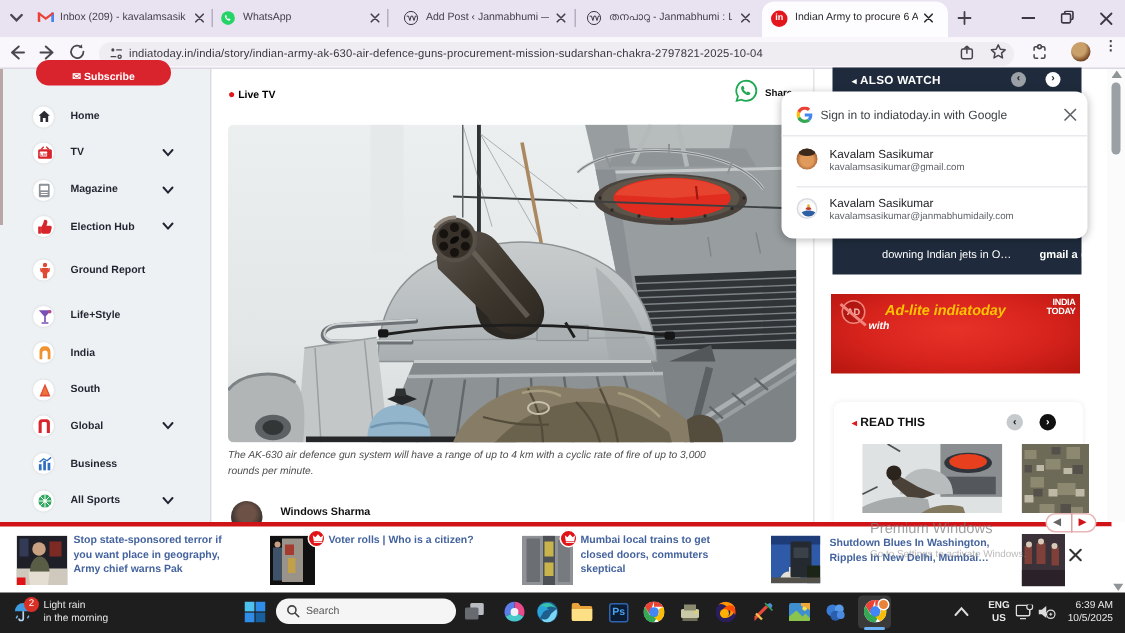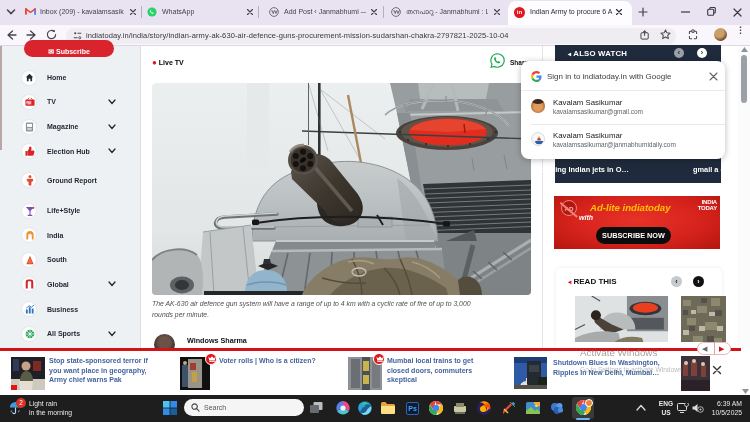--- a/index.html
+++ b/index.html
@@ -391,29 +391,28 @@
 
 <div class="abs" style="left:154px;top:334px;width:21px;height:21px;border-radius:50%;background:radial-gradient(circle at 50% 40%, #6b5146 0 35%, #2e2a28 75%);"></div>
 <div class="abs" style="left:187px;top:336px;width:120px;height:11px;font-size:7.2px;font-weight:bold;color:#111;">Windows Sharma</div>
 
 <div class="abs" style="left:542px;top:46px;width:1px;height:302px;background:#e3e5e7;"></div>
 
 <div class="abs" style="left:555px;top:45px;width:166px;height:138px;background:#1f2b3c;"></div>
 <div class="abs" style="left:568px;top:48px;width:100px;height:11px;color:#fff;font-size:7.8px;font-weight:bold;line-height:11px;letter-spacing:0.2px;"><span style="font-size:6px;">◂</span> ALSO WATCH</div>
 <div class="abs" style="left:674px;top:48px;width:10px;height:10px;border-radius:50%;background:#9aa0a6;color:#16202e;text-align:center;font-size:7px;line-height:10px;font-weight:bold;">‹</div>
 <div class="abs" style="left:697px;top:48px;width:10px;height:10px;border-radius:50%;background:#fff;color:#16202e;text-align:center;font-size:7px;line-height:10px;font-weight:bold;">›</div>
-<div class="abs" style="left:536px;top:165px;width:110px;height:11px;color:#fff;font-size:7.4px;font-weight:bold;white-space:nowrap;">downing Indian jets in O…</div>
+<div class="abs" style="left:588px;top:165px;width:110px;height:11px;color:#fff;font-size:7.4px;font-weight:normal;white-space:nowrap;">downing Indian jets in O…</div>
 <div class="abs" style="left:693px;top:165px;width:28px;height:11px;color:#fff;font-size:7.4px;font-weight:bold;white-space:nowrap;overflow:hidden;">gmail a c</div>
 
 <div class="abs" style="left:554px;top:196px;width:166px;height:53px;background:radial-gradient(ellipse at 50% 45%, #e73228 0%, #d6231c 55%, #b5150f 100%);overflow:hidden;">
   <div class="abs" style="left:7px;top:4px;width:16px;height:16px;border-radius:50%;border:1.5px solid #f0857b;background:rgba(130,10,6,0.35);color:#f6b8b2;font-size:6.2px;font-weight:bold;text-align:center;line-height:16px;">AD</div>
   <div class="abs" style="left:6.5px;top:6px;width:22px;height:1.5px;background:#f0857b;transform:rotate(40deg);transform-origin:0 0;"></div>
   <div class="abs" style="left:36px;top:6px;width:92px;height:12px;color:#ffc400;font-size:9.6px;font-weight:bold;font-style:italic;white-space:nowrap;">Ad-lite indiatoday</div>
   <div class="abs" style="left:25px;top:17.5px;width:16px;height:9px;color:#fff;font-size:7px;font-weight:bold;font-style:italic;">with</div>
-  <div class="abs" style="left:42px;top:31px;width:75px;height:17px;background:#0c0c0c;border-radius:9px;color:#fff;font-size:7.3px;font-weight:bold;text-align:center;line-height:17px;">SUBSCRIBE NOW</div>
   <div class="abs" style="left:138px;top:4px;width:25px;height:13px;color:#fff;font-size:6px;font-weight:bold;line-height:5.8px;text-align:right;letter-spacing:-0.2px;">INDIA<br>TODAY</div>
 </div>
 
 <div class="abs" style="left:556px;top:268px;width:166px;height:80px;background:#fff;border-radius:5px 5px 0 0;box-shadow:0 0 4px rgba(0,0,0,0.08);"></div>
 <div class="abs" style="left:568px;top:277px;width:80px;height:12px;font-size:8px;font-weight:bold;color:#111;"><span style="color:#e4161d;font-size:6.5px;">◂</span> READ THIS</div>
 <div class="abs" style="left:671px;top:276px;width:11px;height:11px;border-radius:50%;background:#c6cacd;color:#111;text-align:center;font-size:7px;line-height:11px;font-weight:bold;">‹</div>
 <div class="abs" style="left:693px;top:276px;width:11px;height:11px;border-radius:50%;background:#111;color:#fff;text-align:center;font-size:7px;line-height:11px;font-weight:bold;">›</div>
 
 <div class="abs" style="left:566px;top:296px;width:111px;height:46px;overflow:hidden;">
 <svg width="111" height="52" viewBox="0 0 111 62">
@@ -547,21 +546,21 @@
 <div class="abs" style="left:710px;top:351px;width:31px;height:42px;background:#fff;"></div>
 <svg class="abs" style="left:712px;top:365px" width="10" height="10" viewBox="0 0 10 10">
     <path d="M1.5 1.5 L8.5 8.5 M8.5 1.5 L1.5 8.5" stroke="#333" stroke-width="1.4" stroke-linecap="round"></path>
   </svg>
 
 <div class="abs" style="left:697px;top:342px;width:34px;height:13px;background:#fff;border:1px solid #e8b7b7;border-radius:7px;"></div>
 <div class="abs" style="left:714px;top:342px;width:1px;height:13px;background:#d8a0a0;"></div>
 <div class="abs" style="left:702px;top:343.5px;color:#666;font-size:7px;line-height:10px;">◀</div>
 <div class="abs" style="left:719px;top:343.5px;color:#d01317;font-size:7px;line-height:10px;">▶</div>
 
-<div class="abs" style="left:580px;top:347px;width:120px;height:13px;font-size:9.8px;color:rgba(125,125,125,0.72);">Activate Windows</div>
+<div class="abs" style="left:580px;top:347px;width:120px;height:13px;font-size:9.8px;color:rgba(125,125,125,0.72);">Premium Windows</div>
 <div class="abs" style="left:580px;top:366px;width:150px;height:10px;font-size:6.6px;color:rgba(130,130,130,0.55);">Go to Settings to activate Windows.</div>
 
 <svg class="abs" style="left:742px;top:389px" width="7" height="5" viewBox="0 0 7 5">
     <path d="M3.5 5 L7 0 H0 Z" fill="#8f9499"></path>
   </svg>
 
 <div class="abs" style="left:521px;top:61px;width:204px;height:98px;background:#fff;border-radius:8px;box-shadow:0 1px 6px rgba(0,0,0,0.28);"></div>
 <svg class="abs" style="left:531px;top:71px" width="11" height="11" viewBox="0 0 48 48">
     <path fill="#EA4335" d="M24 9.5c3.5 0 6.6 1.2 9.1 3.6l6.8-6.8C35.7 2.4 30.2 0 24 0 14.6 0 6.5 5.4 2.6 13.2l7.9 6.2C12.4 13.5 17.7 9.5 24 9.5z"></path>
     <path fill="#4285F4" d="M46.1 24.5c0-1.6-.1-3.1-.4-4.5H24v9h12.4c-.5 2.9-2.2 5.4-4.6 7l7.5 5.8c4.4-4.1 6.8-10.1 6.8-17.3z"></path>

